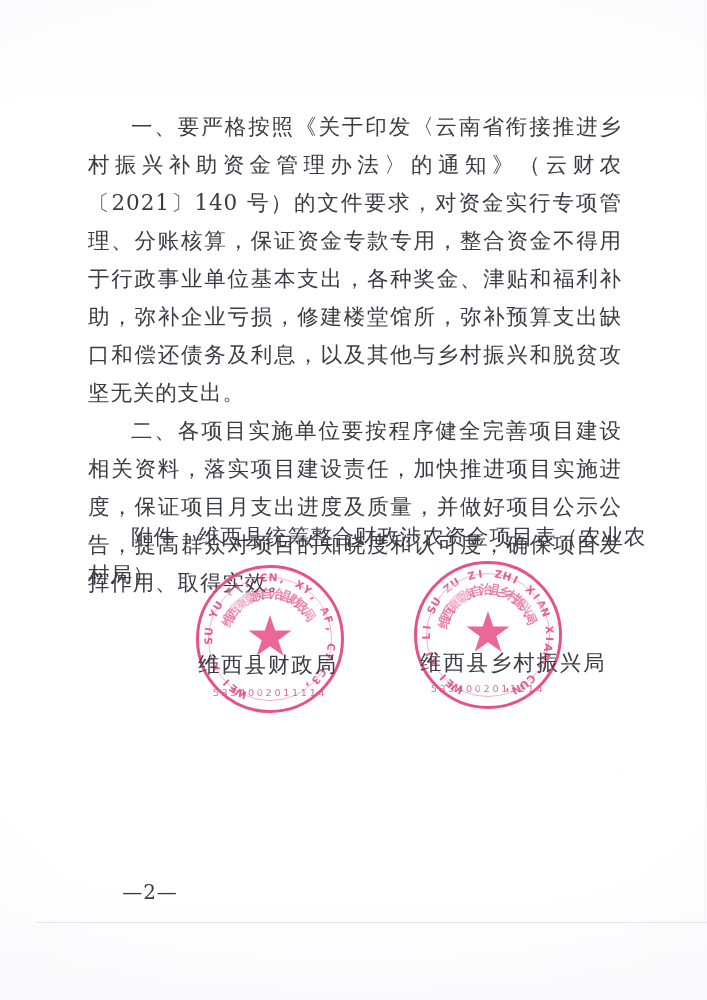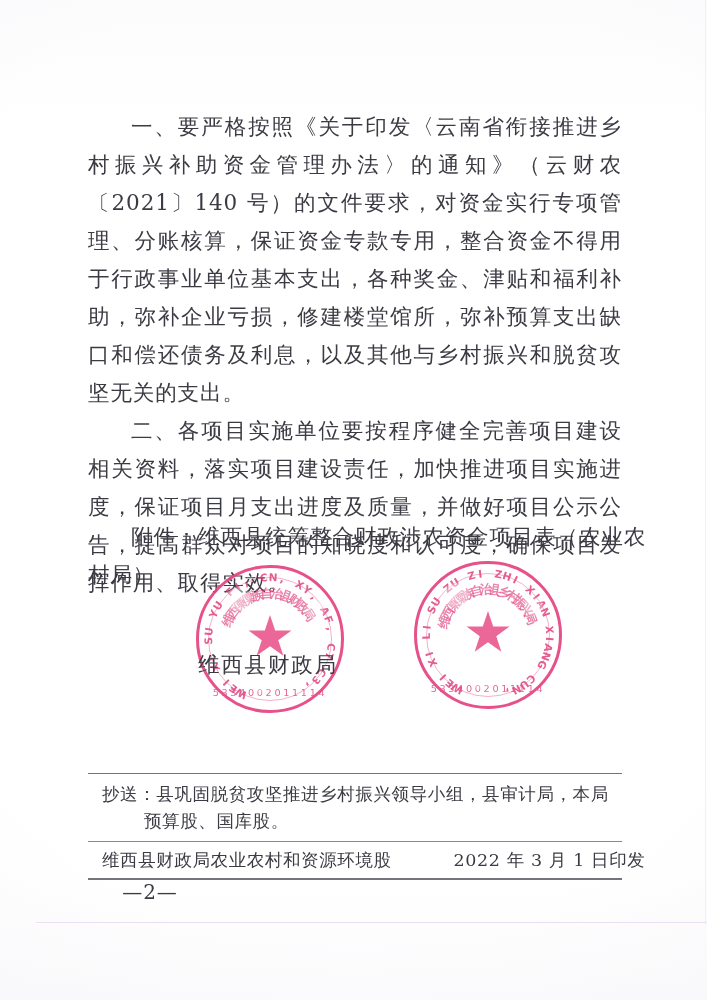--- a/index.html
+++ b/index.html
@@ -397,34 +397,22 @@
         </div>
       <div class="star"></div>
       <div class="code">5334002011114</div>
       <div class="mottle"></div>
     </div>
 
   </div>
 
   <div class="signer" id="signer-left">维西县财政局</div>
 
-
-
-  <div id="footer">
-    <div class="rule"></div>
-    <div id="cc-block">
-      <div id="cc-line1">抄送：县巩固脱贫攻坚推进乡村振兴领导小组，县审计局，本局</div>
-      <div id="cc-line2">预算股、国库股。</div>
-    </div>
-    <div class="rule thin"></div>
-    <div id="issuer-row">
-      <span id="issuer-dept">维西县财政局农业农村和资源环境股</span>
-      <span id="issuer-date">2022 年 3 月 1 日印发</span>
-    </div>
-    <div class="rule"></div>
-  </div>
+  <div class="signer" id="signer-right">维西县乡村振兴局</div>
+
+
 
   <div id="page-number">—2—</div>
 
   <div id="edge-line-bottom"></div>
   <div id="edge-line-right"></div>
 
 </div>
 
 </body></html>

